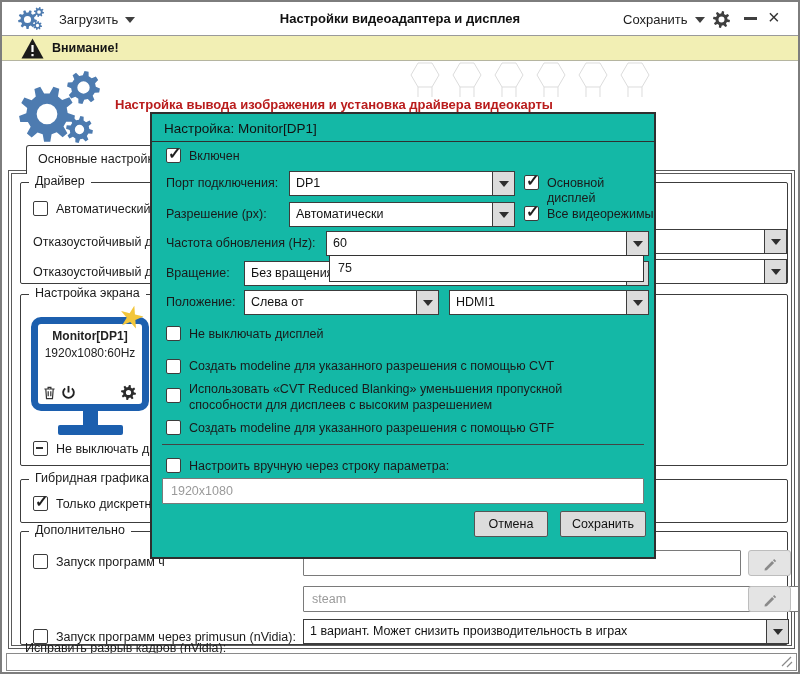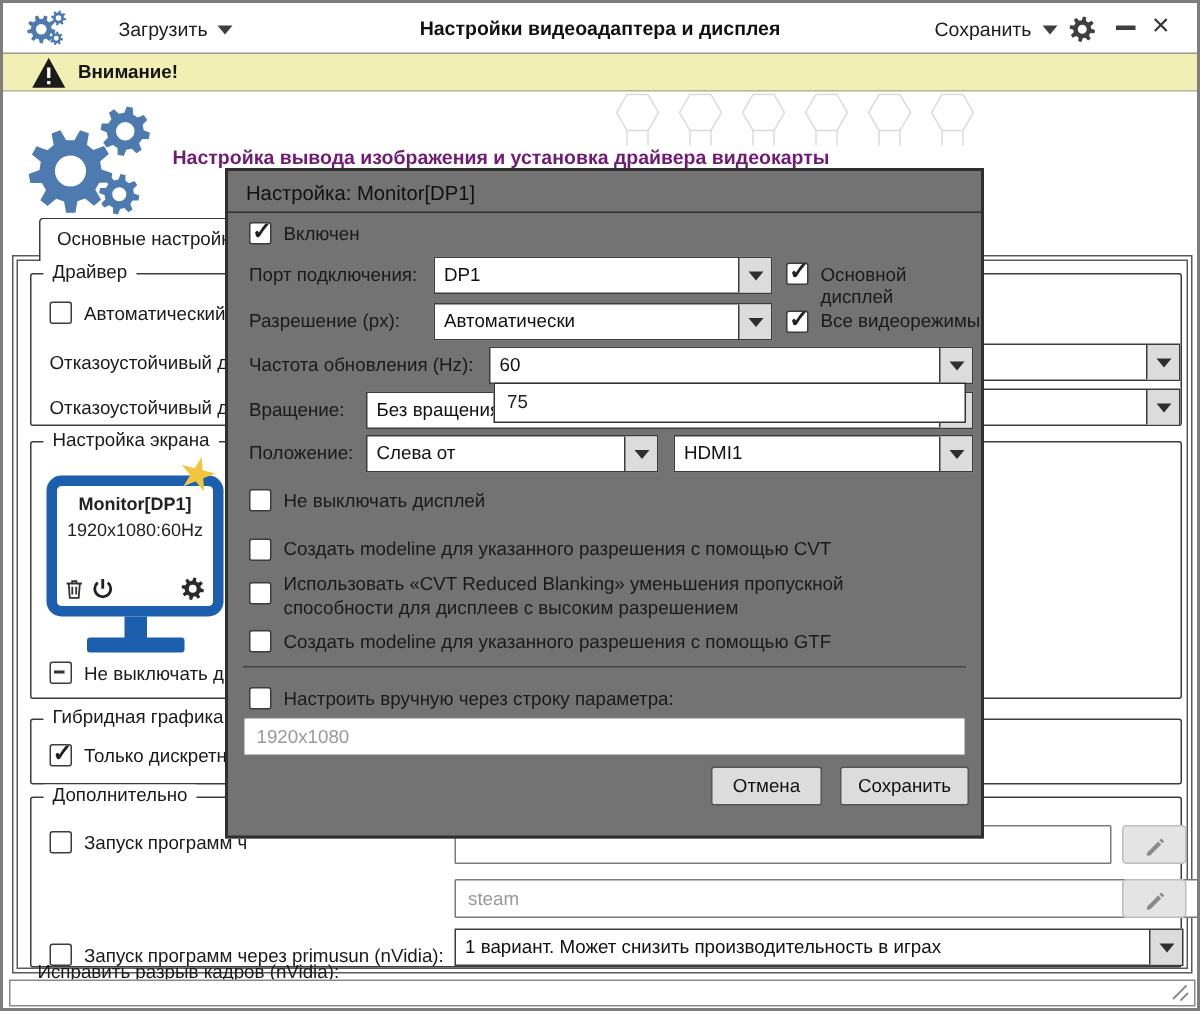--- a/index.html
+++ b/index.html
@@ -22,21 +22,21 @@
 
   
   .warnbar { position:absolute; left:0; top:33px; width:100%; height:26px; background:#f2efb4;
              border-top:1px solid #9a9a9a; border-bottom:1px solid #b5b5a0;
              display:flex; align-items:center; }
   .warn-text { font-size:12.5px; font-weight:bold; color:#151515; margin-left:8px; }
 
   
   .hexpattern { position:absolute; left:398px; top:57px; opacity:.55; }
   .logo-big { position:absolute; left:16px; top:68px; width:96px; height:80px; }
-  .subtitle { position:absolute; left:113px; top:95px; font-size:13px; font-weight:bold; color:#701a75; }
+  .subtitle { position:absolute; left:113px; top:95px; font-size:13px; font-weight:bold; color:#b91c1c; }
 
   
   .tab { position:absolute; left:24px; top:143px; height:29px; padding:0 11px; background:#fff;
          border:1.6px solid #3c3c3c; border-bottom:none; border-radius:3px 3px 0 0;
          font-size:12.5px; line-height:27px; color:#1a1a1a; z-index:2; }
   .panel-outer { position:absolute; left:6px; top:168px; width:787px; height:479px; border:1.2px solid #5a5a5a; }
   .panel-inner { position:absolute; left:9px; top:171px; width:781px; height:473px; border:1.2px solid #5a5a5a; }
 
   
   .group { position:absolute; left:18px; width:768px; border:1.6px solid #3c3c3c; border-radius:2px; background:transparent; }
@@ -80,21 +80,21 @@
   .mon-name { text-align:center; font-size:12px; font-weight:bold; color:#222; margin-top:5px; }
   .mon-mode { text-align:center; font-size:12px; color:#222; margin-top:3px; }
   .mon-icons { position:absolute; left:5px; right:5px; bottom:3px; display:flex; align-items:center; gap:5px; }
   .mon-neck { position:absolute; left:62px; top:116px; width:15px; height:15px; background:#1c5fae; }
   .mon-base { position:absolute; left:37px; top:130px; width:65px; height:10px; background:#1c5fae; border-radius:2px; }
   .mon-star { position:absolute; left:97px; top:7px; font-size:30px; color:#f2c63c;
               transform:rotate(14deg); line-height:30px; }
 
   
   .dialog { position:absolute; left:148px; top:110px; width:506px; height:447px;
-            background:#737373; border:2px solid #2f2f2f; z-index:10; }
+            background:#14b8a6; border:2px solid #2f2f2f; z-index:10; }
   .dlg-title { position:absolute; left:12px; top:7px; font-size:13.5px; color:#111; }
   .dlg-sep-top { position:absolute; left:0; right:0; top:27px; border-top:1.6px solid #2f2f2f; }
   .dlg-label { position:absolute; font-size:12.5px; color:#1a1a1a; line-height:25px; white-space:nowrap; }
   .dlg-sep { position:absolute; left:10px; right:10px; top:330px; border-top:1.5px solid #444; }
   .popup { position:absolute; left:177px; top:141px; width:315px; height:27px; background:#fff;
            border:1.5px solid #333; z-index:5; }
   .popup .opt { font-size:12.5px; color:#222; line-height:24px; padding:0 8px; }
 
   
   .statusbar { position:absolute; left:4px; top:651px; width:791px; height:18px;
@@ -111,21 +111,21 @@
       <svg width="21" height="21" style="position:absolute;left:0;top:3px;color:#4d7bb0" viewBox="0 0 20 20">
           <path d="M18.99,10.50L18.65,12.48L16.12,12.47L15.26,13.99L16.56,16.16L15.03,17.46L13.10,15.83L11.46,16.44L11.07,18.94L9.06,18.95L8.63,16.46L6.98,15.87L5.07,17.53L3.53,16.25L4.80,14.06L3.92,12.56L1.38,12.60L1.02,10.63L3.40,9.77L3.70,8.05L1.73,6.45L2.72,4.71L5.10,5.58L6.42,4.45L5.94,1.97L7.82,1.27L9.08,3.46L10.83,3.45L12.06,1.24L13.95,1.91L13.50,4.40L14.84,5.52L17.21,4.61L18.22,6.34L16.28,7.96L16.59,9.68ZM13.4,10A3.4,3.4 0 1 0 6.6,10A3.4,3.4 0 1 0 13.4,10Z" fill="currentColor" fill-rule="evenodd"></path>
         </svg>
       <svg width="12" height="12" style="position:absolute;left:16px;top:0;color:#4d7bb0" viewBox="0 0 13 13">
           <path d="M11.99,6.85L11.73,8.20L10.13,8.17L9.48,9.17L10.14,10.63L9.00,11.40L7.88,10.25L6.72,10.49L6.15,11.99L4.80,11.73L4.83,10.13L3.83,9.48L2.37,10.14L1.60,9.00L2.75,7.88L2.51,6.72L1.01,6.15L1.27,4.80L2.87,4.83L3.52,3.83L2.86,2.37L4.00,1.60L5.12,2.75L6.28,2.51L6.85,1.01L8.20,1.27L8.17,2.87L9.17,3.52L10.63,2.86L11.40,4.00L10.25,5.12L10.49,6.28ZM8.5,6.5A2,2 0 1 0 4.5,6.5A2,2 0 1 0 8.5,6.5Z" fill="currentColor" fill-rule="evenodd"></path>
         </svg>
       <svg width="11" height="11" style="position:absolute;left:15px;top:14px;color:#4d7bb0" viewBox="0 0 12 12">
           <path d="M10.99,6.31L10.76,7.55L9.27,7.51L8.68,8.40L9.31,9.75L8.27,10.46L7.25,9.38L6.20,9.59L5.69,10.99L4.45,10.76L4.49,9.27L3.60,8.68L2.25,9.31L1.54,8.27L2.62,7.25L2.41,6.20L1.01,5.69L1.24,4.45L2.73,4.49L3.32,3.60L2.69,2.25L3.73,1.54L4.75,2.62L5.80,2.41L6.31,1.01L7.55,1.24L7.51,2.73L8.40,3.32L9.75,2.69L10.46,3.73L9.38,4.75L9.59,5.80ZM7.8,6A1.8,1.8 0 1 0 4.2,6A1.8,1.8 0 1 0 7.8,6Z" fill="currentColor" fill-rule="evenodd"></path>
         </svg>
     </div>
-    <div class="menu-btn" style="left:57px;margin-left:20px;">
+    <div class="menu-btn" style="left:57px;">
       <span>Загрузить</span>
       <span class="caret"></span>
     </div>
     <div class="win-title">Настройки видеоадаптера и дисплея</div>
     <div class="menu-btn" style="left:621px;">
       <span>Сохранить</span>
       <span class="caret"></span>
     </div>
     <svg width="19" height="19" style="position:absolute;left:710px;top:8px;color:#3f3f3f" viewBox="0 0 19 19">
         <path d="M17.98,10.03L17.58,12.13L14.95,12.01L13.97,13.50L15.12,15.88L13.36,17.07L11.58,15.13L9.83,15.49L8.97,17.98L6.87,17.58L6.99,14.95L5.50,13.97L3.12,15.12L1.93,13.36L3.87,11.58L3.51,9.83L1.02,8.97L1.42,6.87L4.05,6.99L5.03,5.50L3.88,3.12L5.64,1.93L7.42,3.87L9.17,3.51L10.03,1.02L12.13,1.42L12.01,4.05L13.50,5.03L15.88,3.88L17.07,5.64L15.13,7.42L15.49,9.17ZM12.5,9.5A3,3 0 1 0 6.5,9.5A3,3 0 1 0 12.5,9.5Z" fill="currentColor" fill-rule="evenodd"></path>
@@ -287,21 +287,21 @@
       <span class="lbl">Основной дисплей</span>
     </label>
 
     <span class="dlg-label" style="left:14px;top:88px;">Разрешение (px):</span>
     <div class="combo" style="left:137px;top:88px;width:226px;">
       <span class="val">Автоматически</span>
       <span class="dbtn">
           <i class="tri"></i>
         </span>
     </div>
-    <label class="chk" style="left:372px;top:92px;align-items:flex-end;">
+    <label class="chk" style="left:372px;top:92px;">
       <span class="box checked"></span>
       <span class="lbl">Все видеорежимы</span>
     </label>
 
     <span class="dlg-label" style="left:14px;top:117px;">Частота обновления (Hz):</span>
     <div class="combo" style="left:174px;top:117px;width:323px;">
       <span class="val">60</span>
       <span class="dbtn">
           <i class="tri"></i>
         </span>

